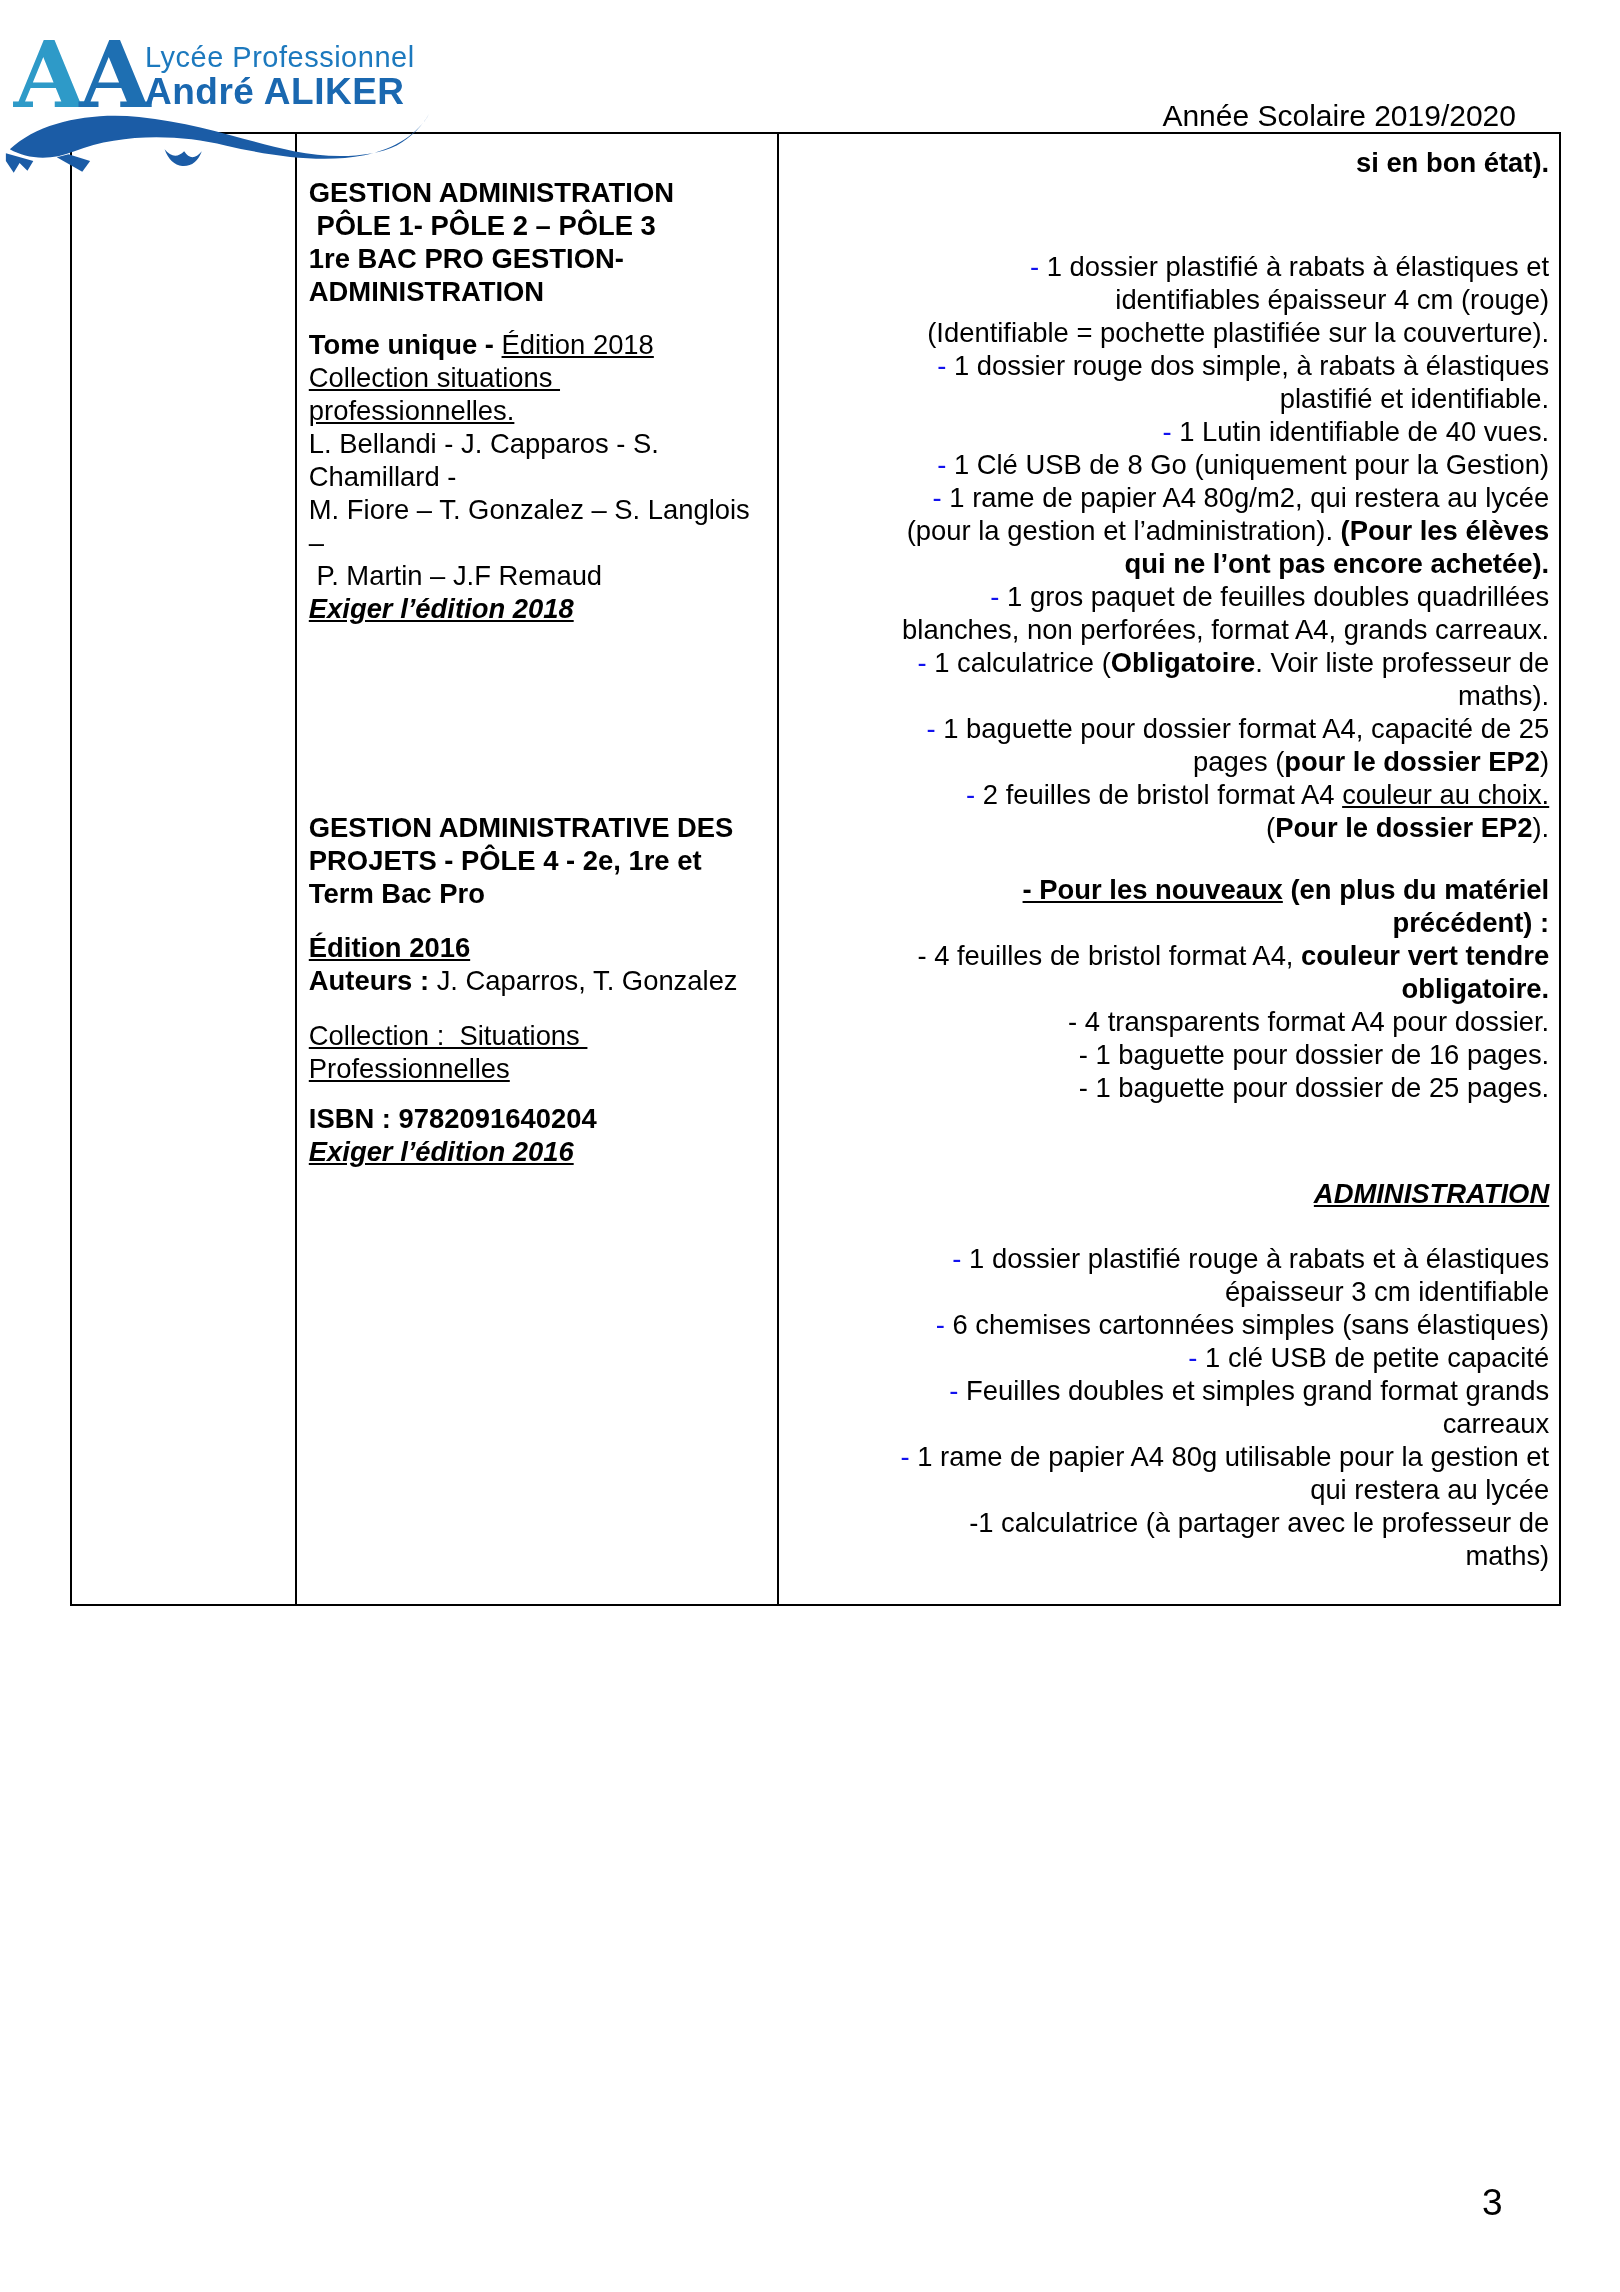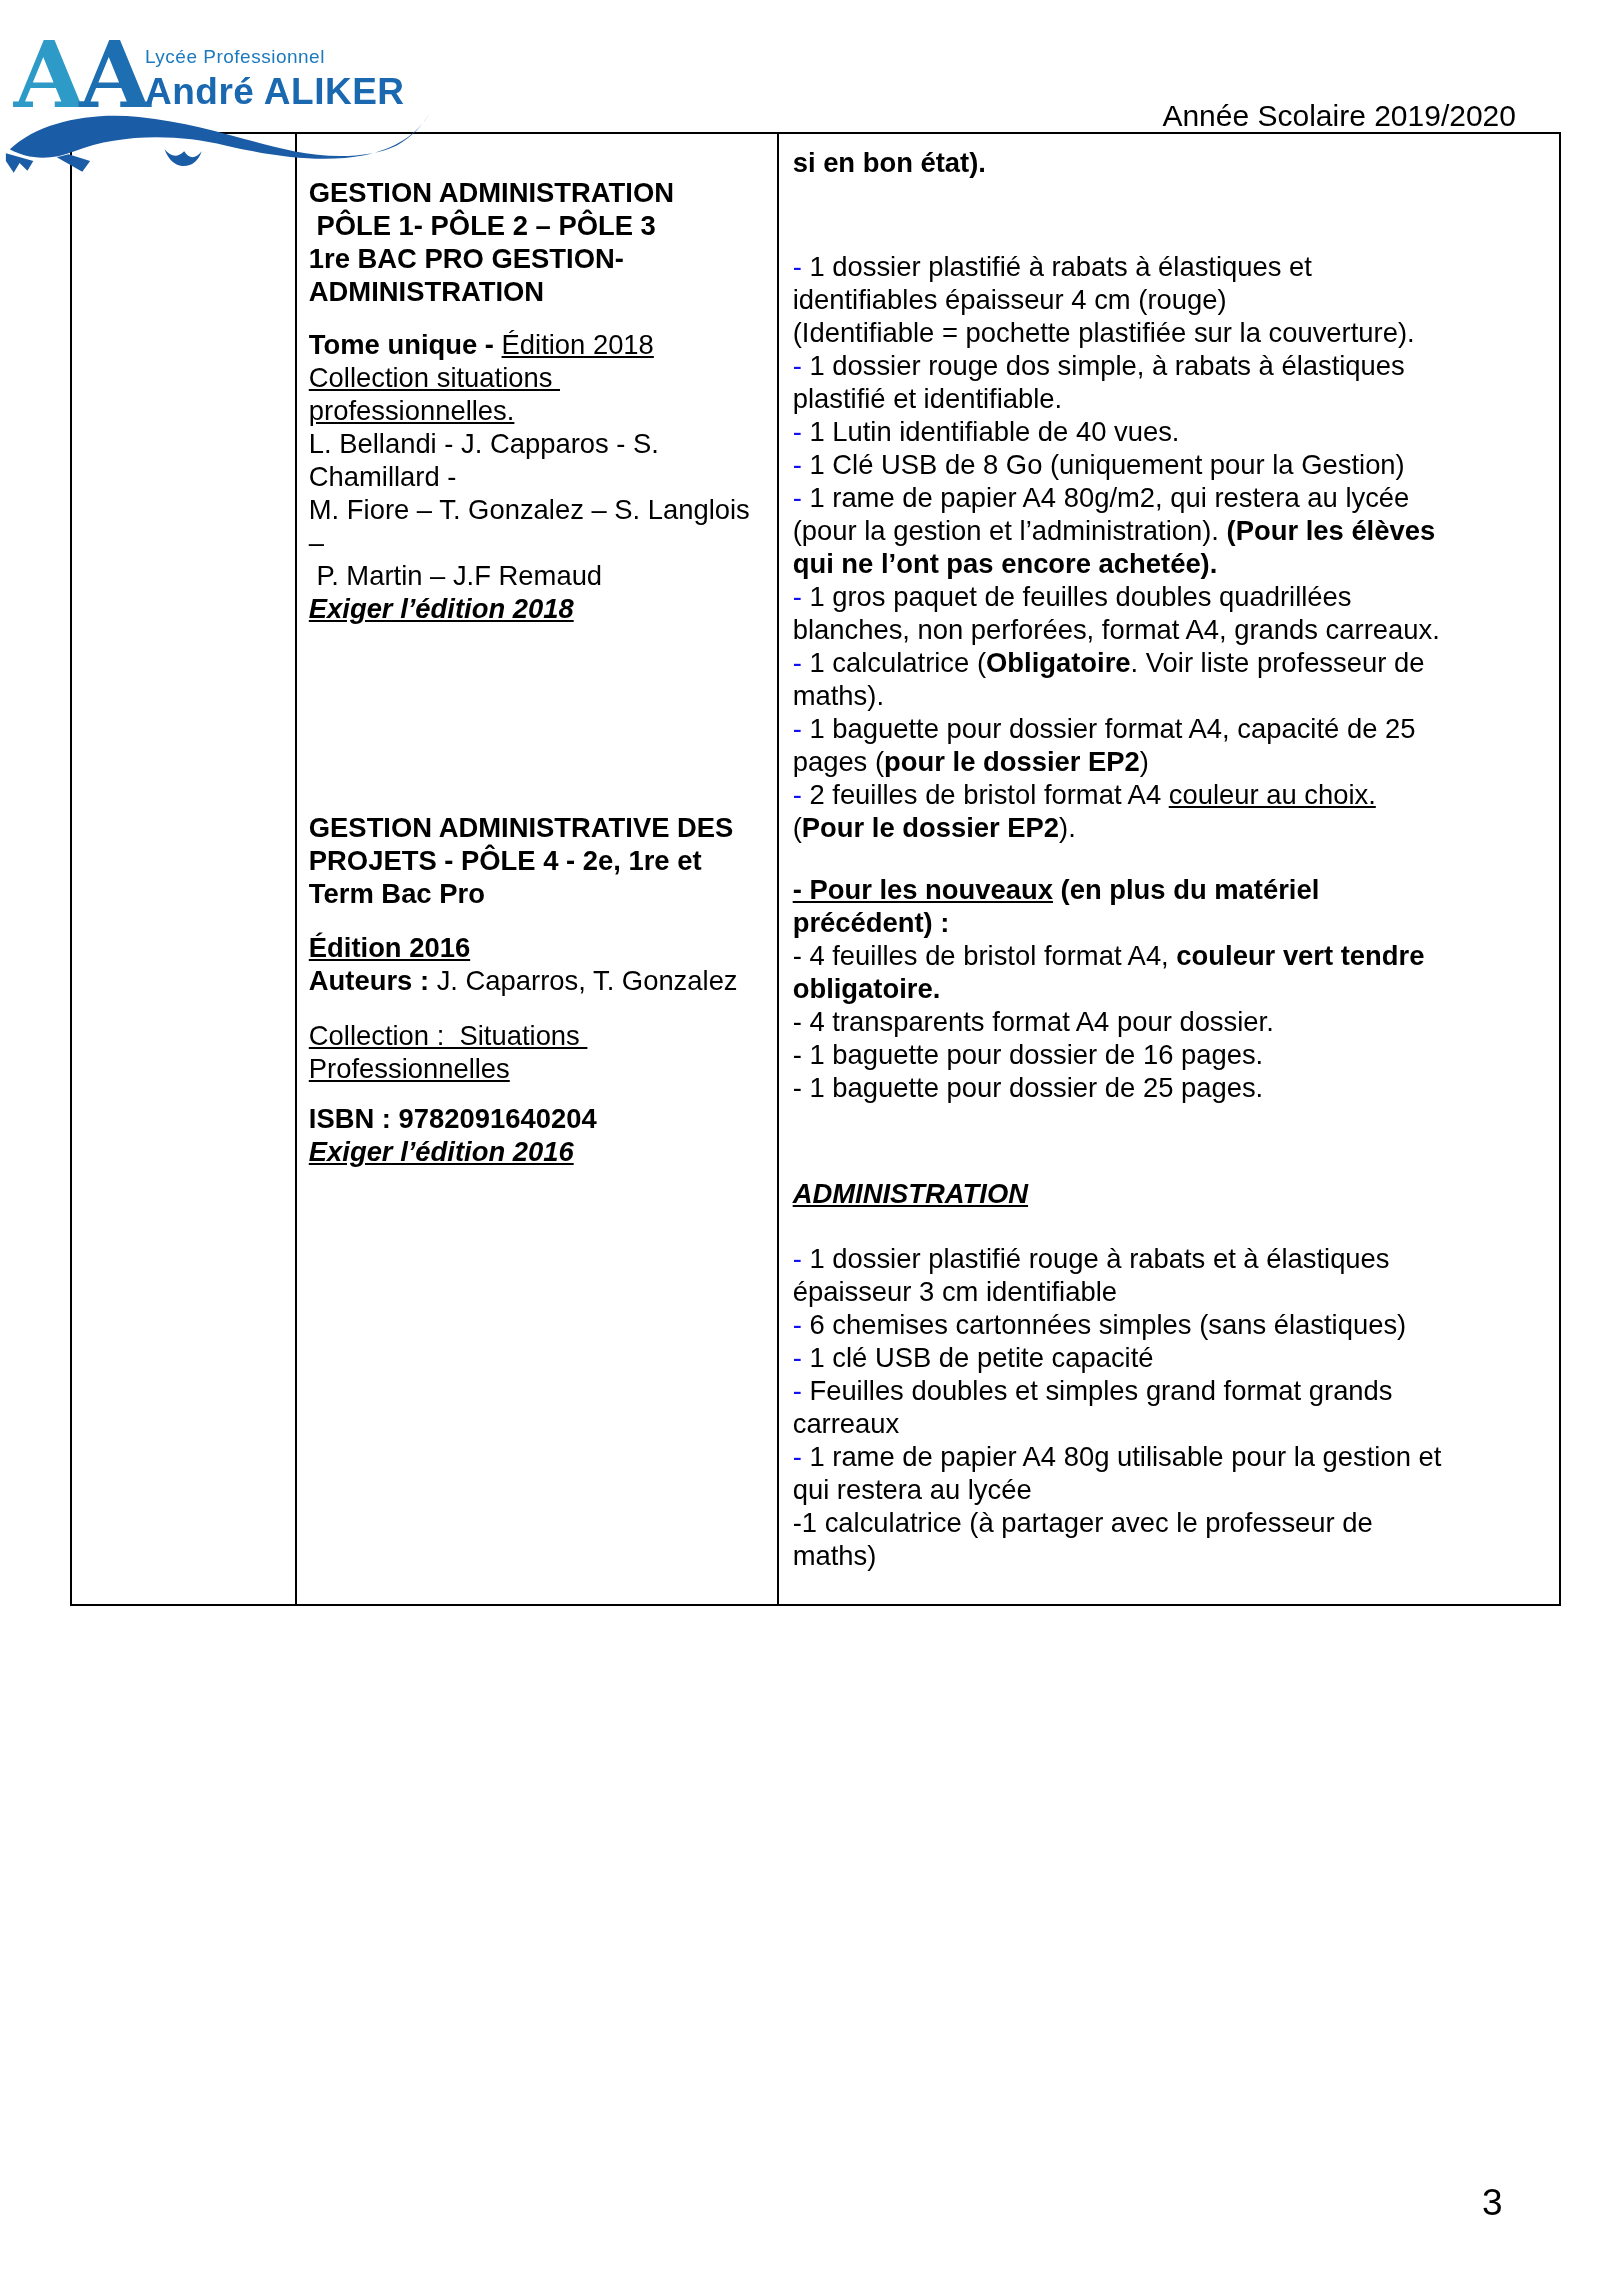--- a/index.html
+++ b/index.html
@@ -11,33 +11,33 @@
   }
   
   .logo-monogram {
     position:absolute; left:13.7px; top:29px;
     font-family:"DejaVu Serif", serif; font-weight:700;
     font-size:92px; line-height:92px; letter-spacing:-5.9px;
   }
   .logo-a1 { color:var(--c-logo_a1,#2e9ac8); }
   .logo-a2 { color:var(--c-logo_a2,#1e6fb2); }
   .logo-text { position:absolute; left:145px; top:41px; }
-  .logo-line1 { font-size:19px; line-height:32px; color:var(--c-logo_type,#1c79be); letter-spacing:0.5px; }
+  .logo-line1 { font-size:29px; line-height:32px; color:var(--c-logo_type,#1c79be); letter-spacing:0.5px; }
   .logo-line2 { font-size:37px; line-height:38px; font-weight:700; color:var(--c-logo_name,#1a68b0); letter-spacing:0.5px; }
   .logo-wave { position:absolute; left:0; top:106px; width:431px; height:69px; z-index:3; }
   .school-year { position:absolute; top:99px; right:104px; font-size:30px;text-align:right; }
   
   .doc-table {
     position:absolute; left:70px; top:132px; width:1491px; height:1474px;
     border:2px solid var(--c-border,#000); display:flex; z-index:2; background:transparent;
   }
   .col { height:100%; }
   .col-empty { width:225px; border-right:2px solid var(--c-border,#000); }
   .col-books { width:482px; border-right:2px solid var(--c-border,#000); padding:42px 7.8px 0 11.8px; }
-  .col-supplies { flex:1; padding:11.8px 9.8px 0 13.7px; }
+  .col-supplies { flex:1; padding:11.8px 9.8px 0 13.7px;text-align:right; }
   .line { white-space:pre; font-size:27.4px; line-height:33px; }
   .seg { }
   .b { font-weight:700; }
   .u { text-decoration:underline; }
   .i { font-style:italic; }
   .blue { color:var(--c-dash,#1212ee); }
   
   .blk-book1-details   { margin-top:19.6px; }
   .blk-book2-header    { margin-top:186px; }
   .blk-book2-edition   { margin-top:21.6px; }

